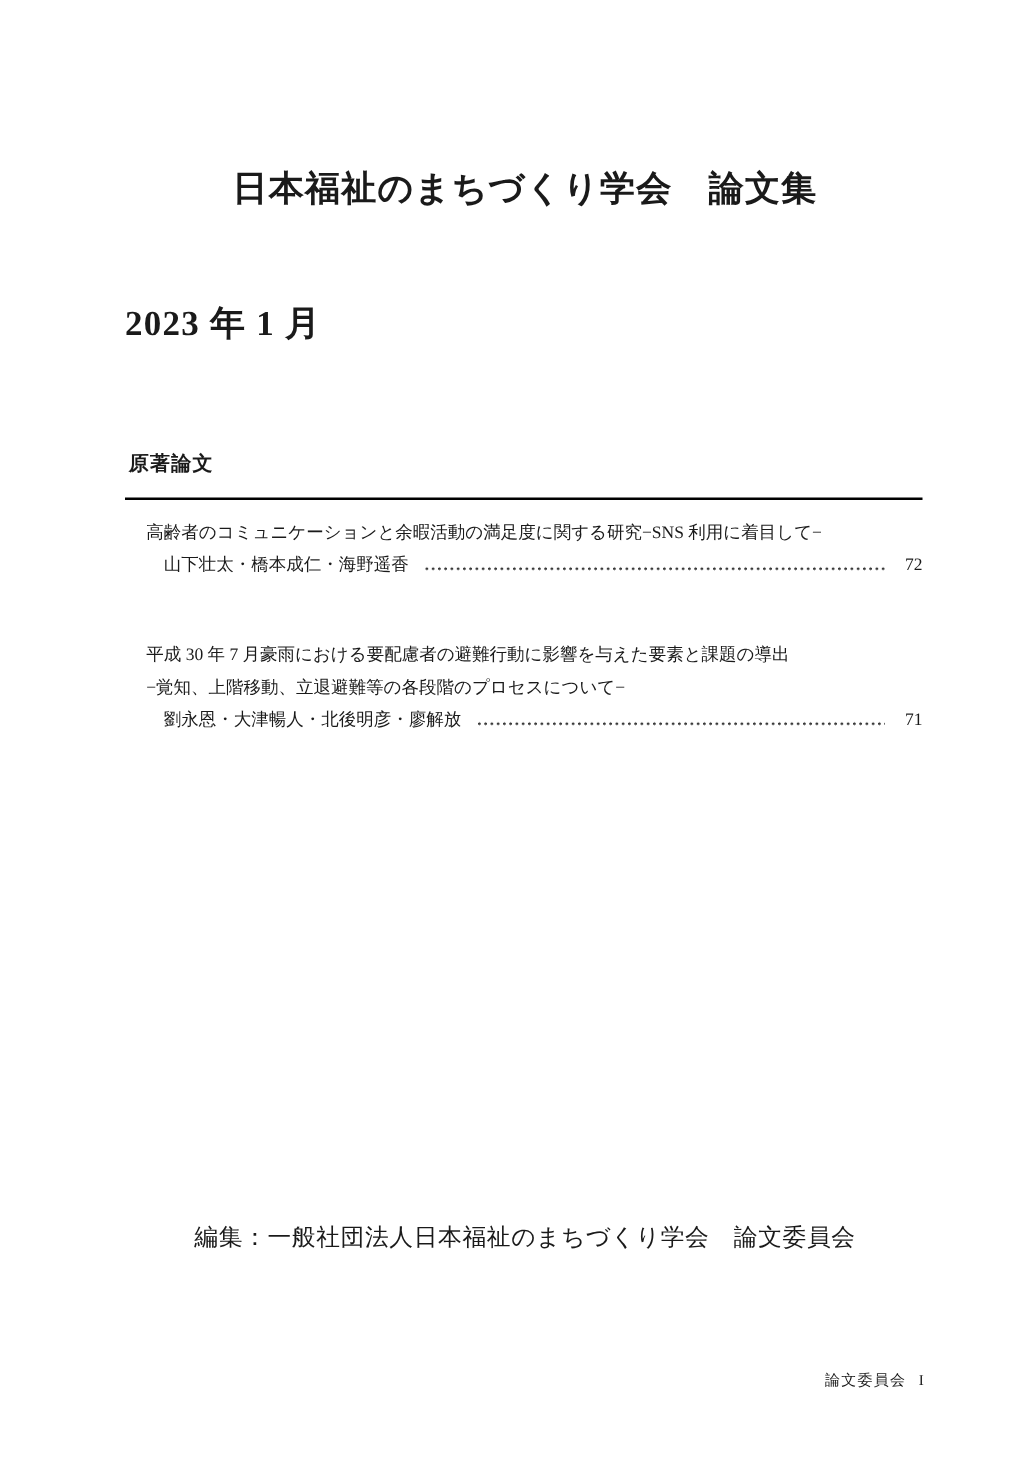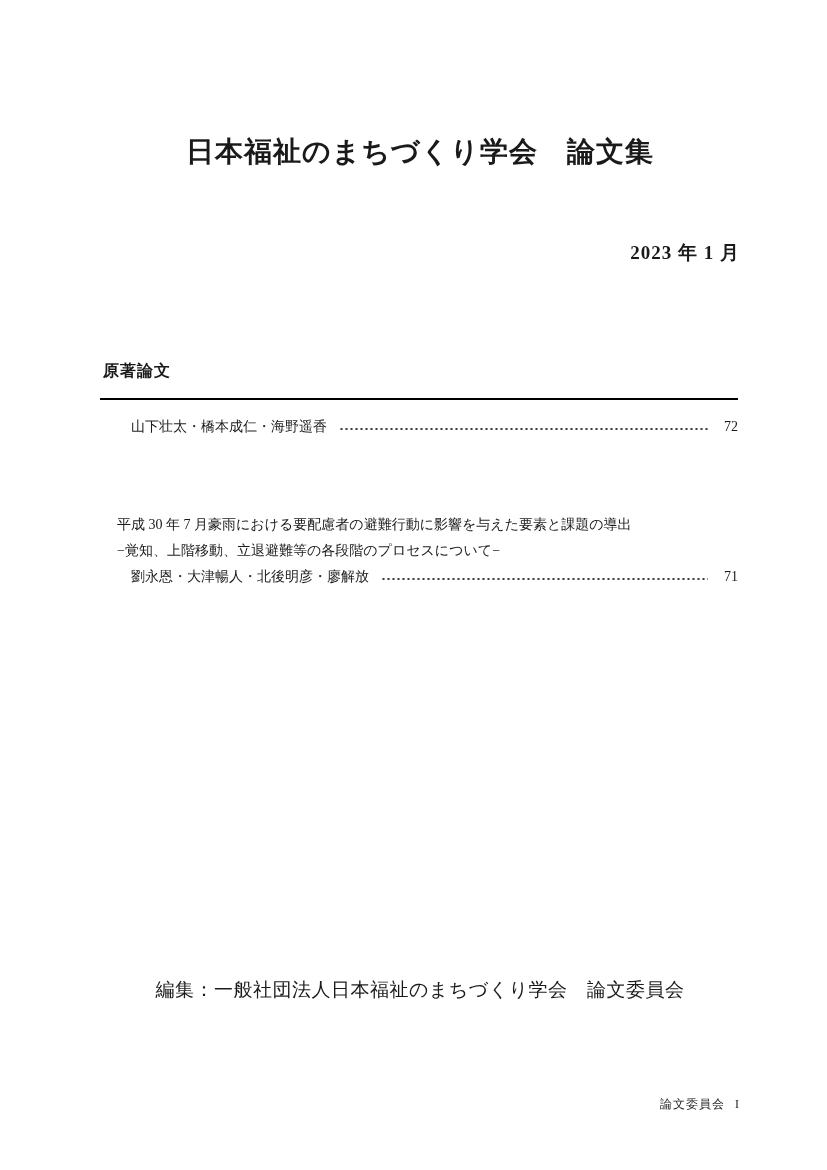--- a/index.html
+++ b/index.html
@@ -26,22 +26,22 @@
     font-weight: 700;
     letter-spacing: 1px;
     line-height: 1.25;
     white-space: nowrap;
   }
   .doc-date {
     position: absolute;
     top: 240px;
     left: 100px;
     width: 640px;
-    text-align: right;
-    font-size: 19px;
+    text-align: left;
+    font-size: 28px;
     font-weight: 700;
     letter-spacing: 1px;
   }
   .section-heading {
     position: absolute;
     top: 361px;
     left: 103px;
     font-size: 16px;
     font-weight: 700;
     letter-spacing: 1px;
@@ -115,20 +115,21 @@
 
   <div class="doc-title">日本福祉のまちづくり学会　論文集</div>
 
   <div class="doc-date">2023 年 1 月</div>
 
   <div class="section-heading">原著論文</div>
 
   <div class="section-rule"></div>
 
   <div class="toc toc-entry-1">
+    <div class="entry-title">高齢者のコミュニケーションと余暇活動の満足度に関する研究−SNS 利用に着目して−</div>
     <div class="entry-authors-row">
       <span class="entry-authors">山下壮太・橋本成仁・海野遥香</span>
       <span class="dot-leader"></span>
       <span class="entry-page">72</span>
     </div>
   </div>
 
   <div class="toc toc-entry-2">
     <div class="entry-title">平成 30 年 7 月豪雨における要配慮者の避難行動に影響を与えた要素と課題の導出</div>
     <div class="entry-subtitle">−覚知、上階移動、立退避難等の各段階のプロセスについて−</div>

